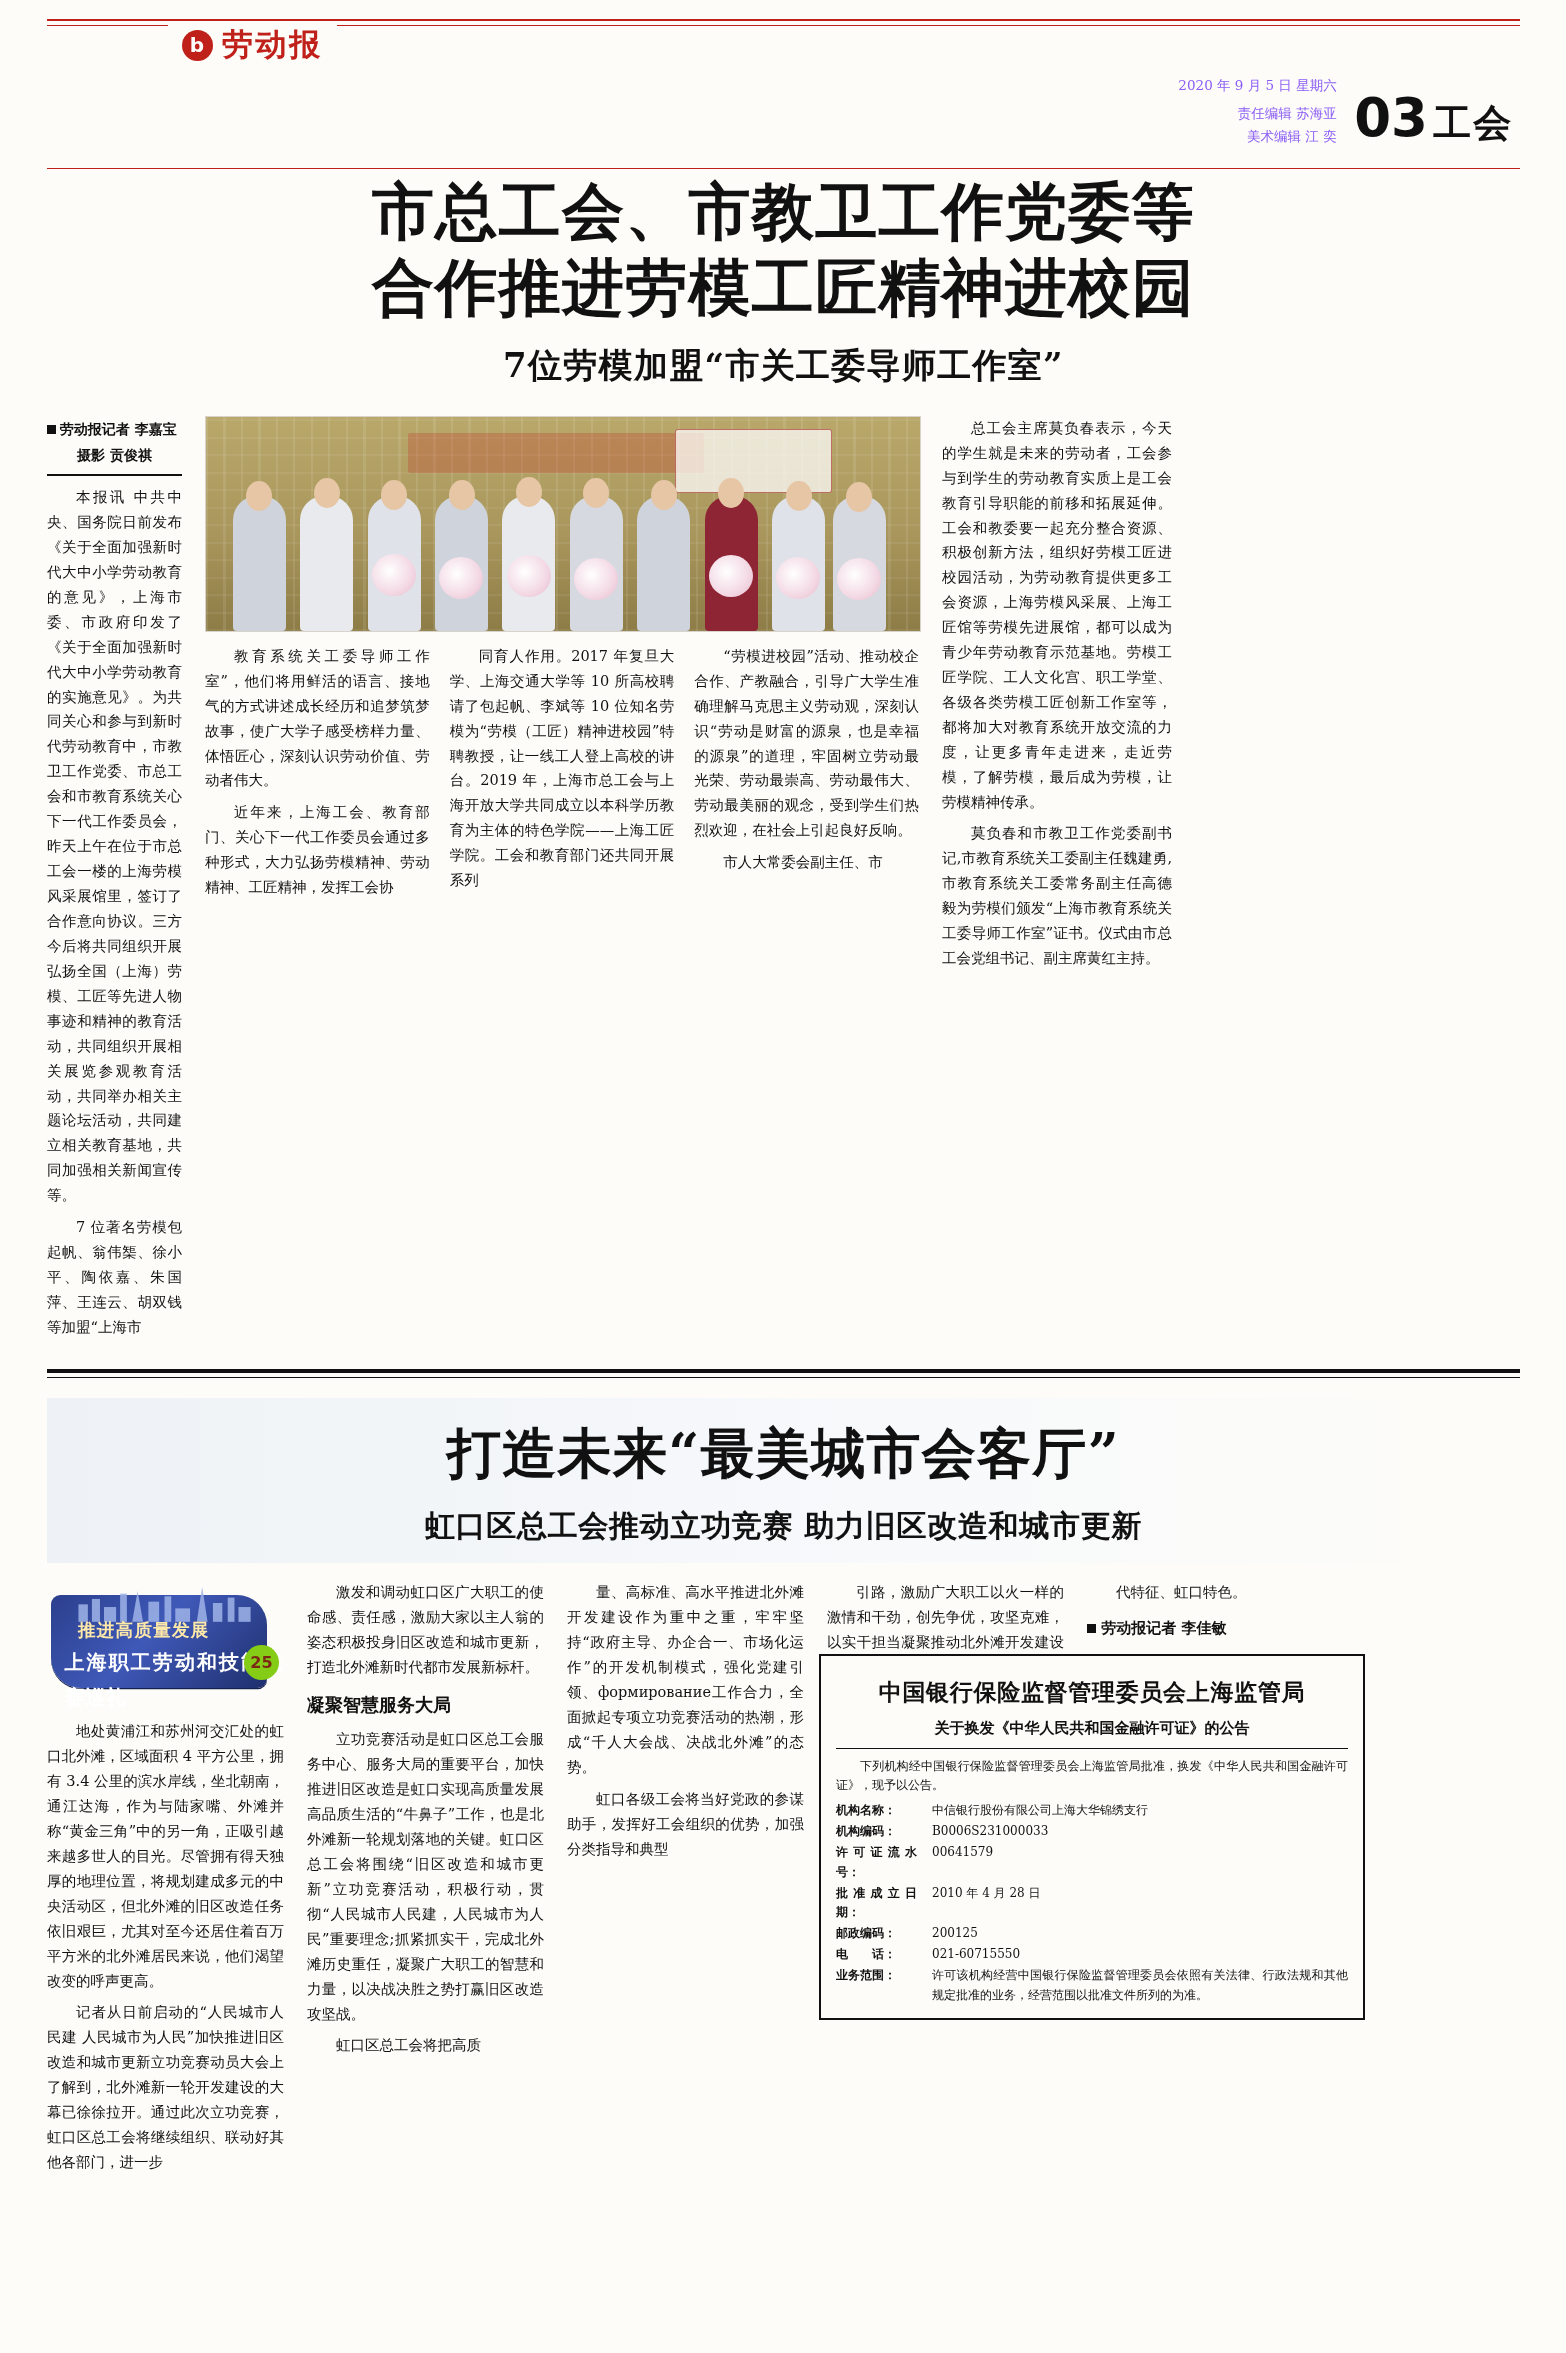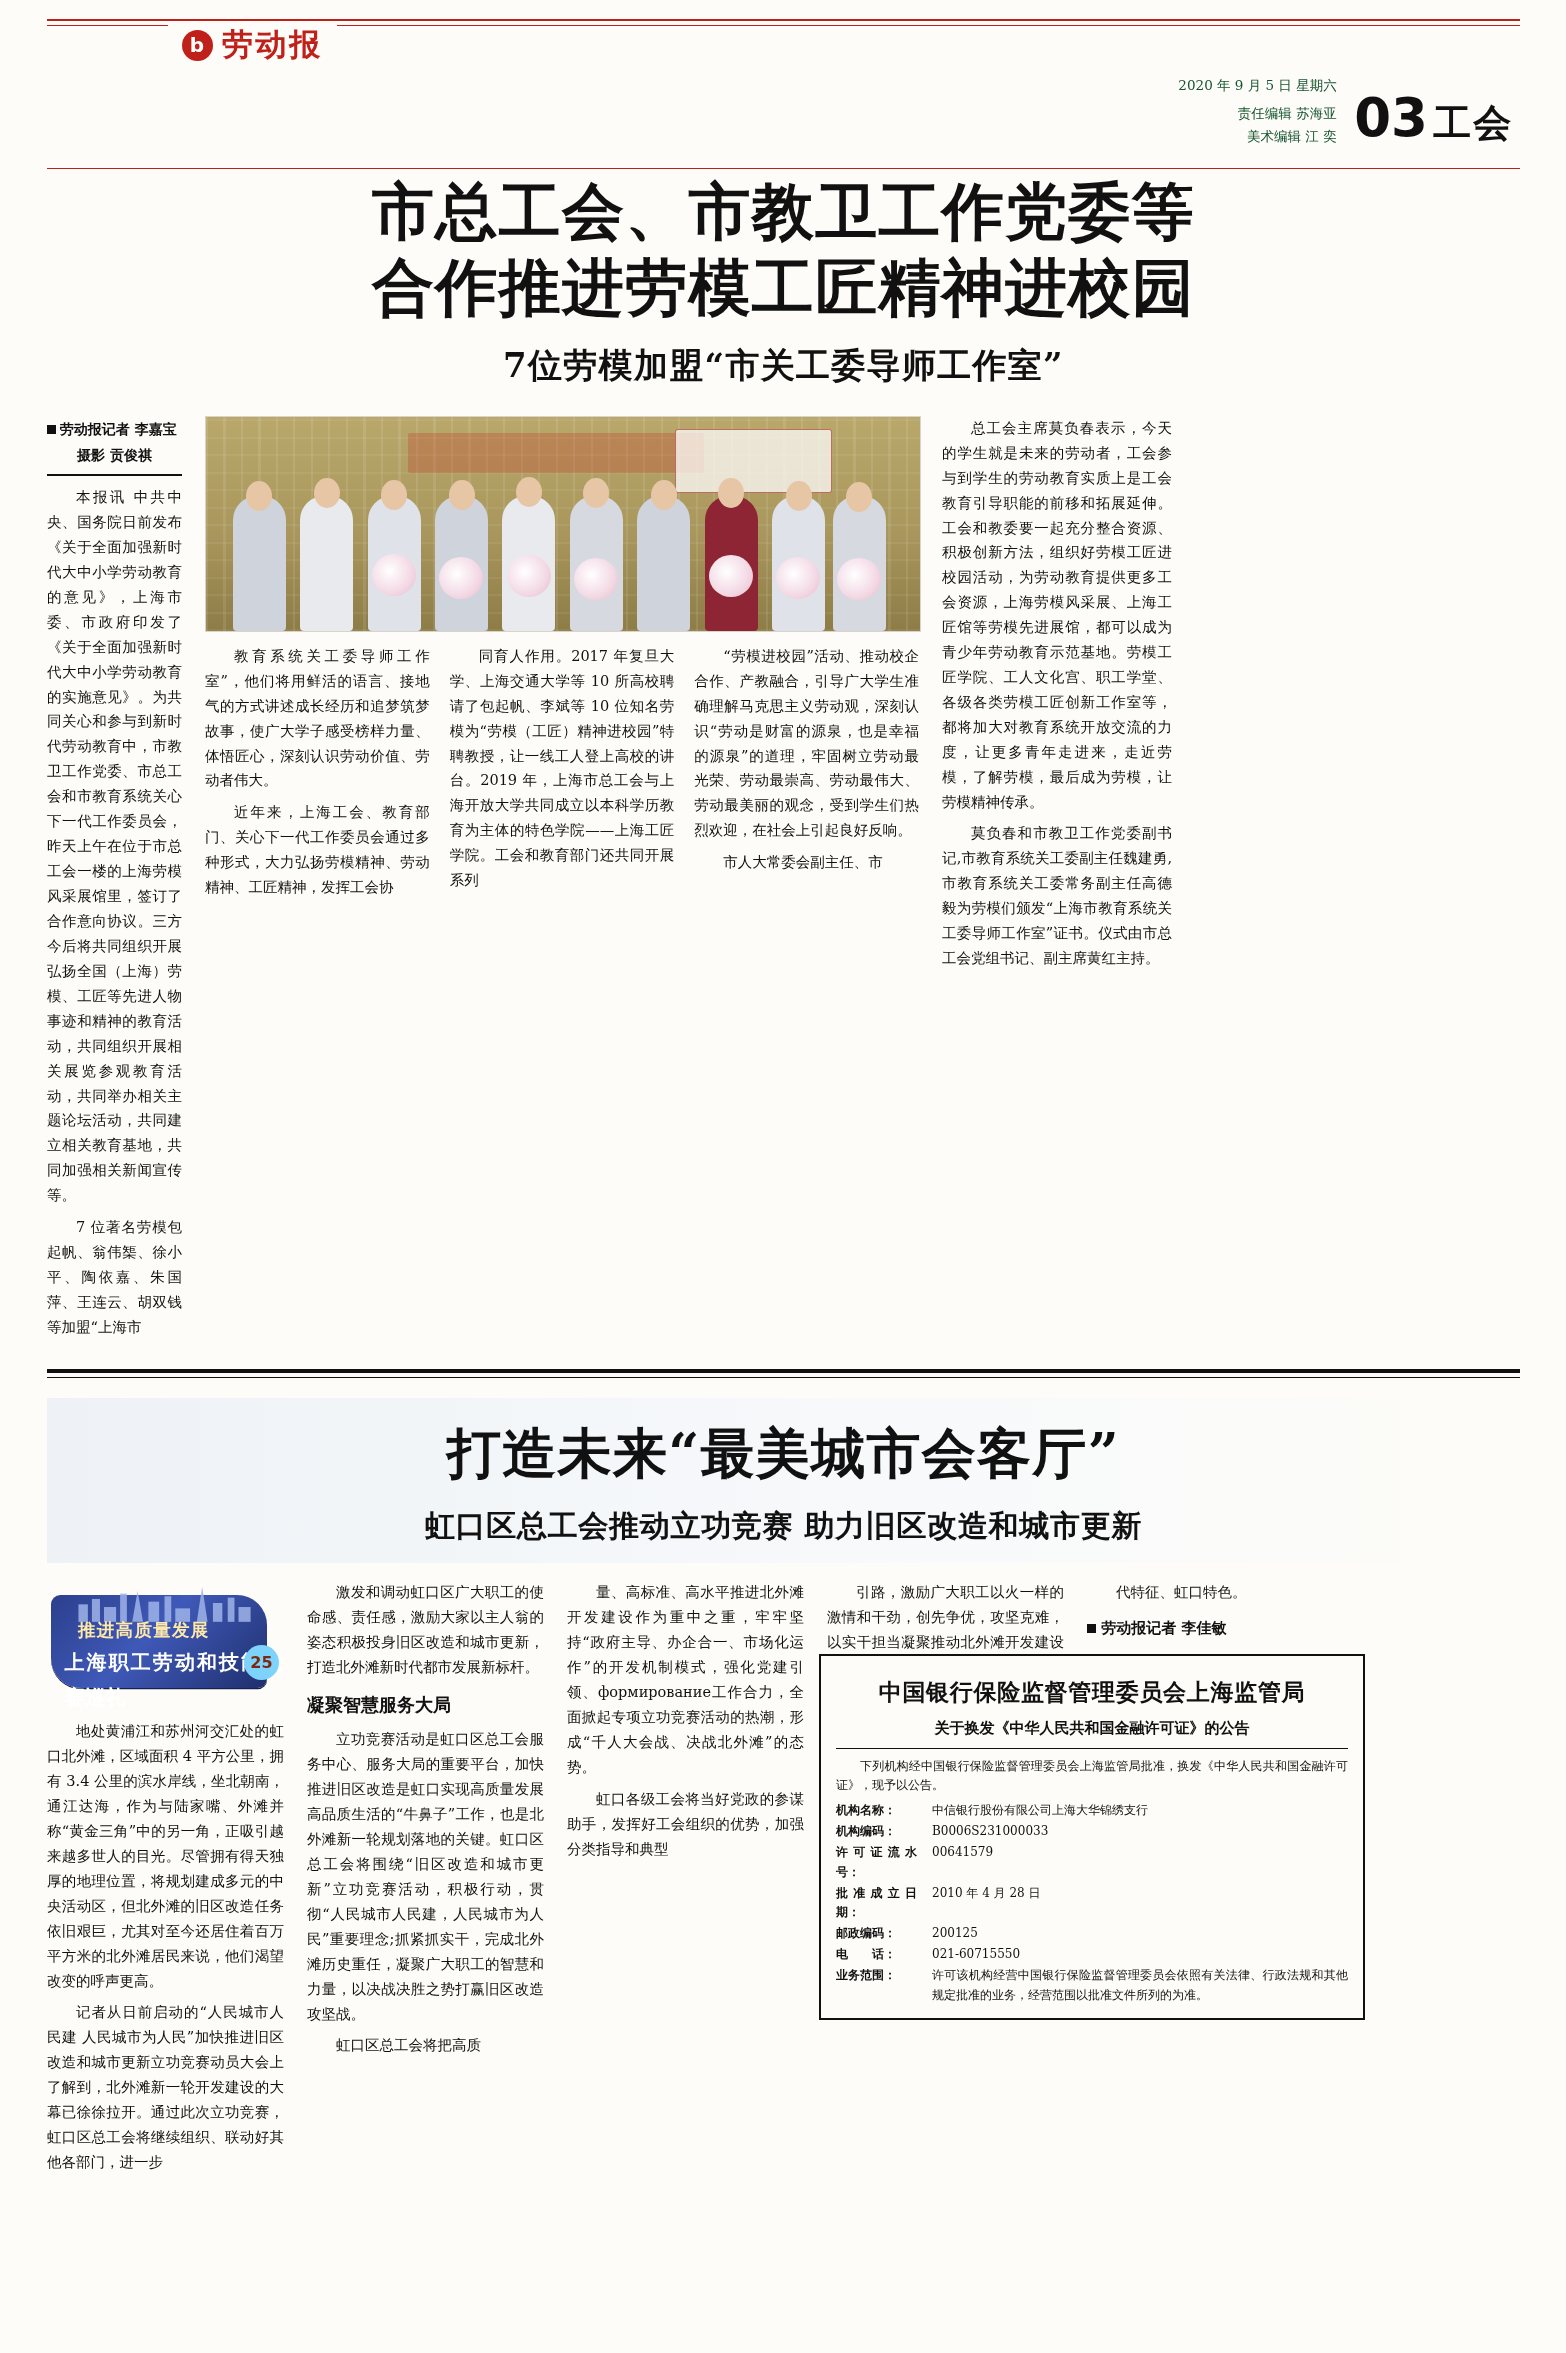--- a/index.html
+++ b/index.html
@@ -18,21 +18,21 @@
   .rule{height:2px;background:#c0201a;}
   .rule.thin{height:0.7px;background:#c0201a;margin-top:4px;}
   .logo-wrap{position:absolute;left:121px;top:24px;display:flex;align-items:center;gap:9.4px;
     background:#fdfcf8;padding:0 13.5px;}
   .logo-mark{width:31px;height:31px;border-radius:50%;background:#c0201a;color:#fff;
     display:flex;align-items:center;justify-content:center;font-size:20px;font-weight:bold;
     font-family:"DejaVu Sans","Liberation Sans",sans-serif;}
   .logo-text{font-size:31px;font-weight:bold;color:#c0201a;letter-spacing:2.7px;
     font-family:"DejaVu Sans","Liberation Sans",sans-serif;}
   .head-right{position:absolute;right:6.7px;top:74px;display:flex;align-items:flex-end;gap:17.5px;}
-  .head-meta{text-align:right;font-size:13.5px;line-height:1.75;color:#14532d;}
+  .head-meta{text-align:right;font-size:13.5px;line-height:1.75;color:#8b5cf6;}
   .head-meta .date{margin-bottom:4px;}
   .pagenum{display:flex;align-items:baseline;gap:5.4px;}
   .pagenum .num{font-size:53px;font-weight:bold;line-height:0.9;
     font-family:"DejaVu Sans","Liberation Sans",sans-serif;}
   .pagenum .sec{font-size:38px;font-weight:bold;letter-spacing:2px;
     font-family:"DejaVu Sans","Liberation Sans",sans-serif;}
   .head-underline{position:absolute;left:0;right:0;top:168px;height:1.3px;background:#c0201a;}
 
   
   .headline{margin-top:39px;text-align:center;}
@@ -93,21 +93,21 @@
   .badge{width:100%;height:128px;position:relative;margin-bottom:10.8px;}
   .badge .plate{position:absolute;left:4px;top:15px;width:216px;height:93px;
     background:linear-gradient(135deg,#2b3f8c,#3f59b8 45%,#1f2f6d);
     border-radius:9.4px 30px 9.4px 30px;box-shadow:0 1.3px 0 #16224e;}
   .badge .skyline{position:absolute;left:17.5px;top:4px;width:195px;height:38px;opacity:.85;}
   .badge .line1{position:absolute;left:31px;top:35px;color:#ffe9a8;font-size:17.5px;font-weight:bold;
     letter-spacing:1.3px;font-family:"DejaVu Sans","Liberation Sans",sans-serif;}
   .badge .line2{position:absolute;left:17.5px;top:65px;color:#fff;font-size:20px;font-weight:bold;
     letter-spacing:0.7px;font-family:"DejaVu Sans","Liberation Sans",sans-serif;}
   .badge .circle{position:absolute;left:197px;top:65px;width:35px;height:35px;border-radius:50%;
-    background:#7dd3fc;color:#7a2a12;display:flex;align-items:center;justify-content:center;
+    background:#84cc16;color:#7a2a12;display:flex;align-items:center;justify-content:center;
     font-size:16px;font-weight:bold;font-family:"DejaVu Sans","Liberation Sans",sans-serif;}
 
   .sign{margin-top:10.8px;font-size:15px;font-weight:bold;text-align:left;}
   .sign .sq{display:inline-block;width:8.8px;height:8.8px;background:#111;margin-right:5.4px;}
 
   
   .notice{margin-top:12px;border:2px double #111;padding:12px 15px 10.8px 15px;background:#fdfcf8;}
   .notice h3{margin:4px 0 4px 0;text-align:center;font-size:23px;font-weight:bold;letter-spacing:0.7px;}
   .notice h4{margin:0 0 5.4px 0;text-align:center;font-size:15px;font-weight:bold;}
   .notice .nrule{height:0.7px;background:#111;margin:6.7px 0 8px 0;}

